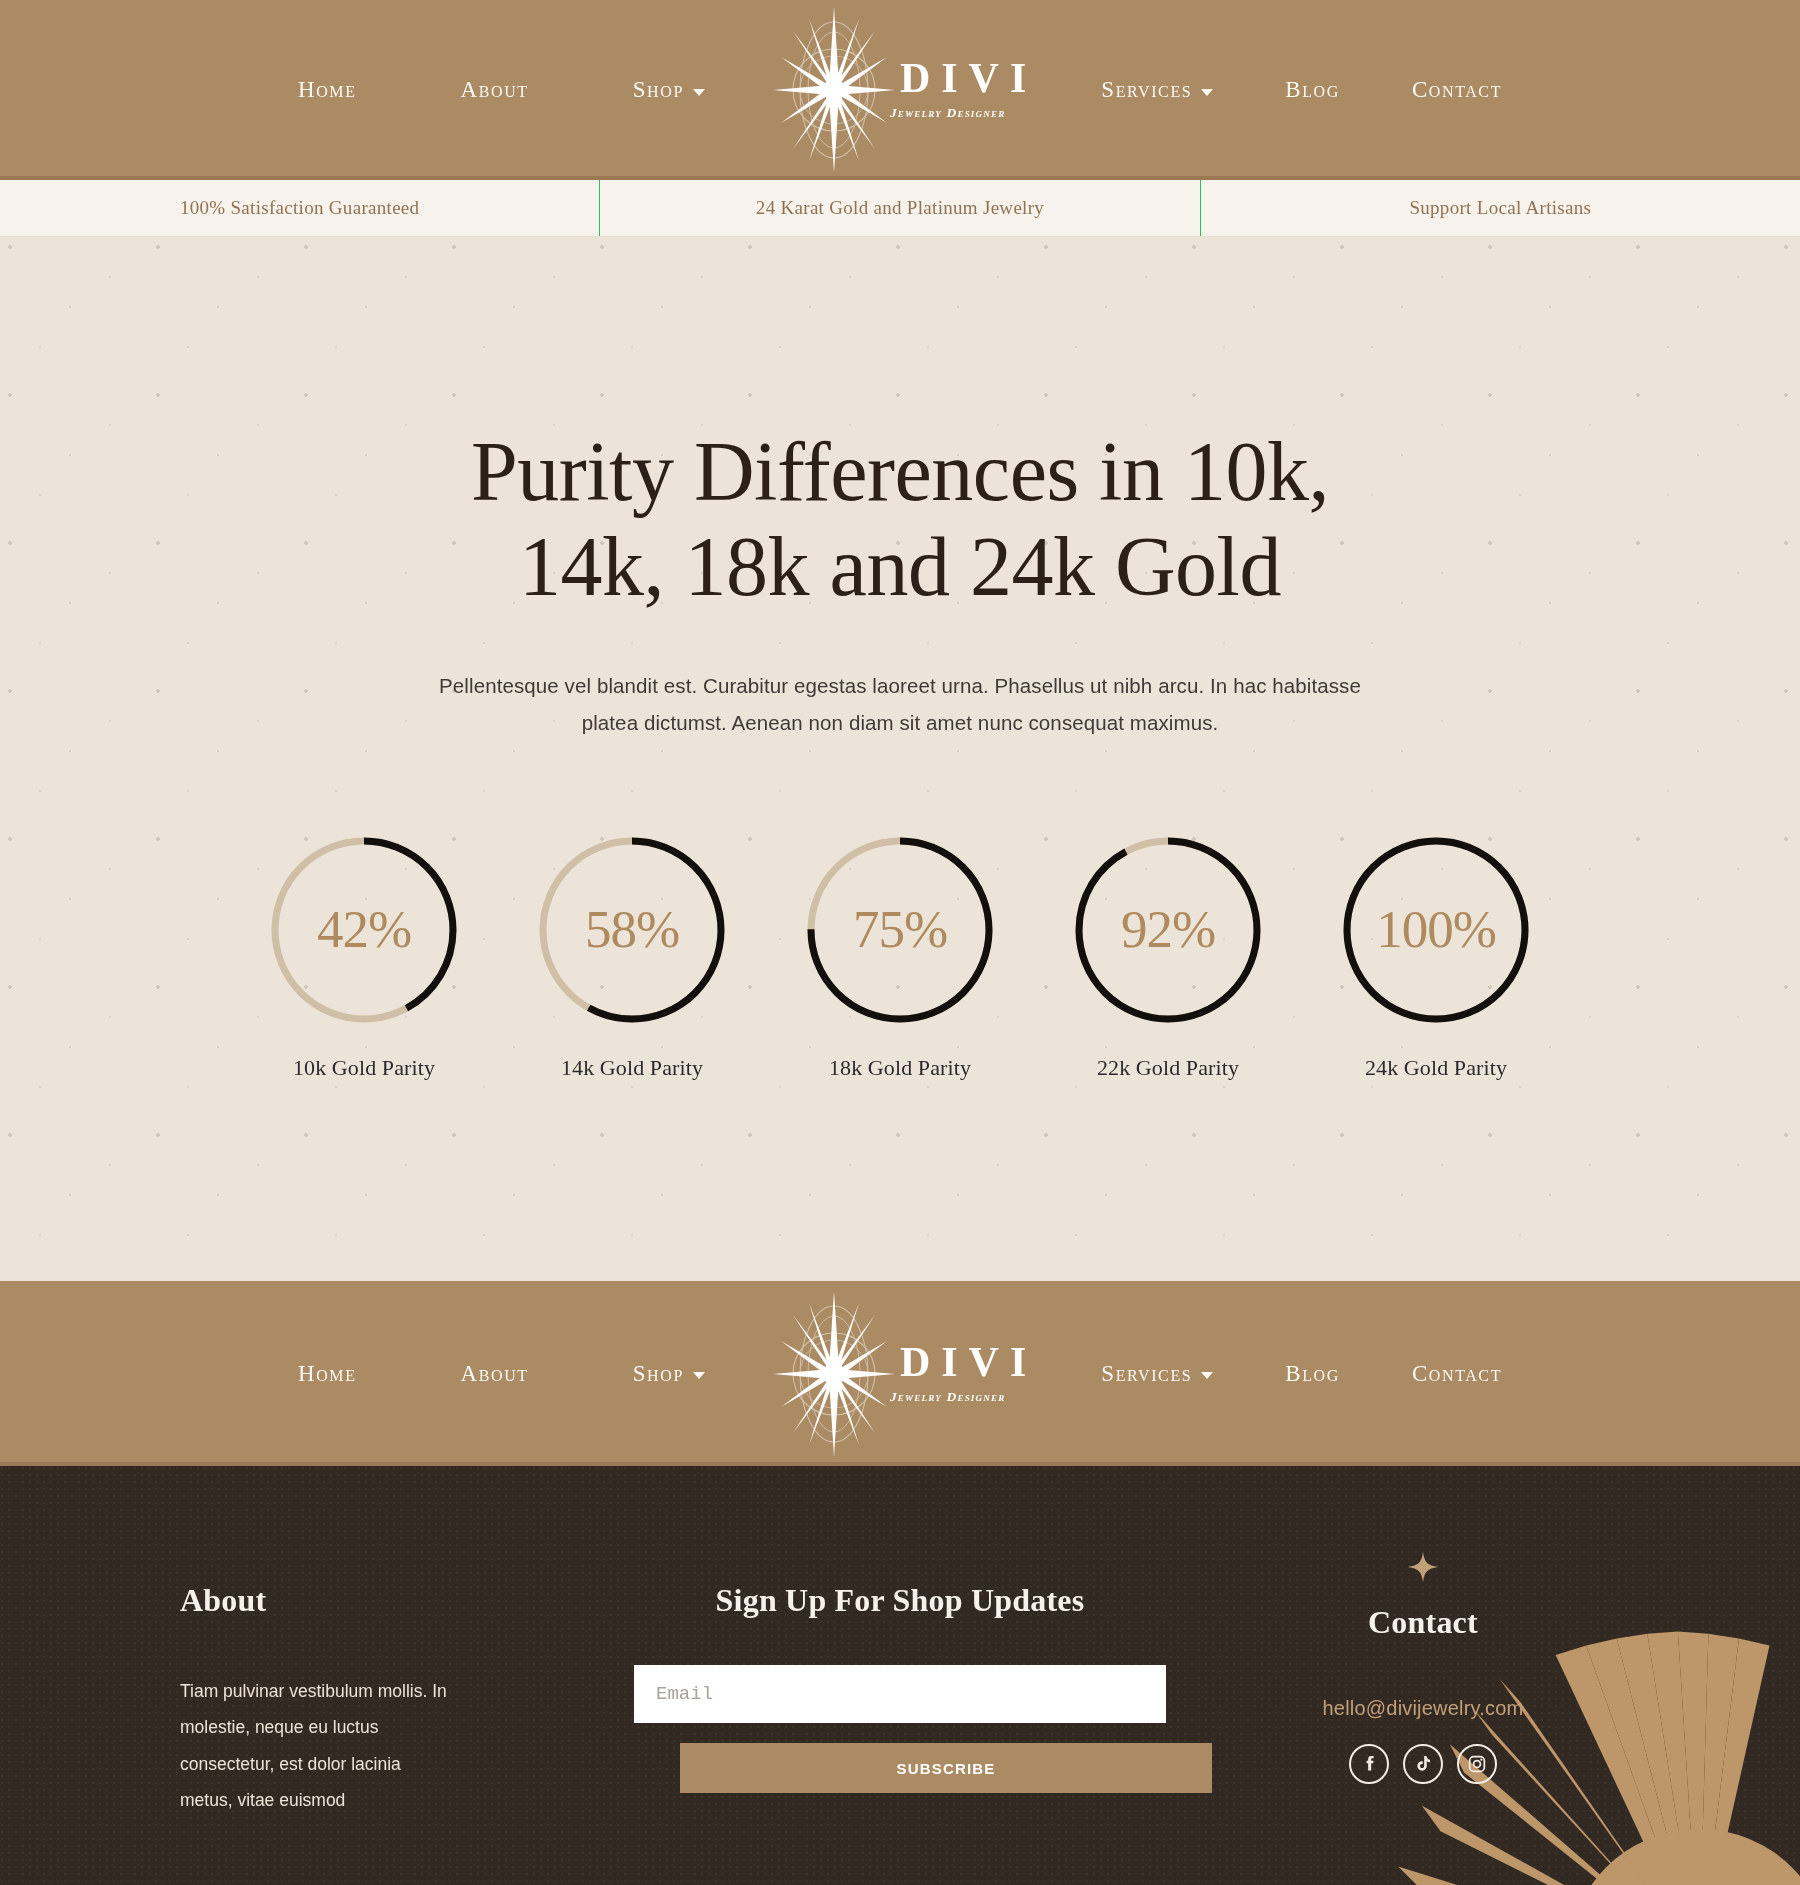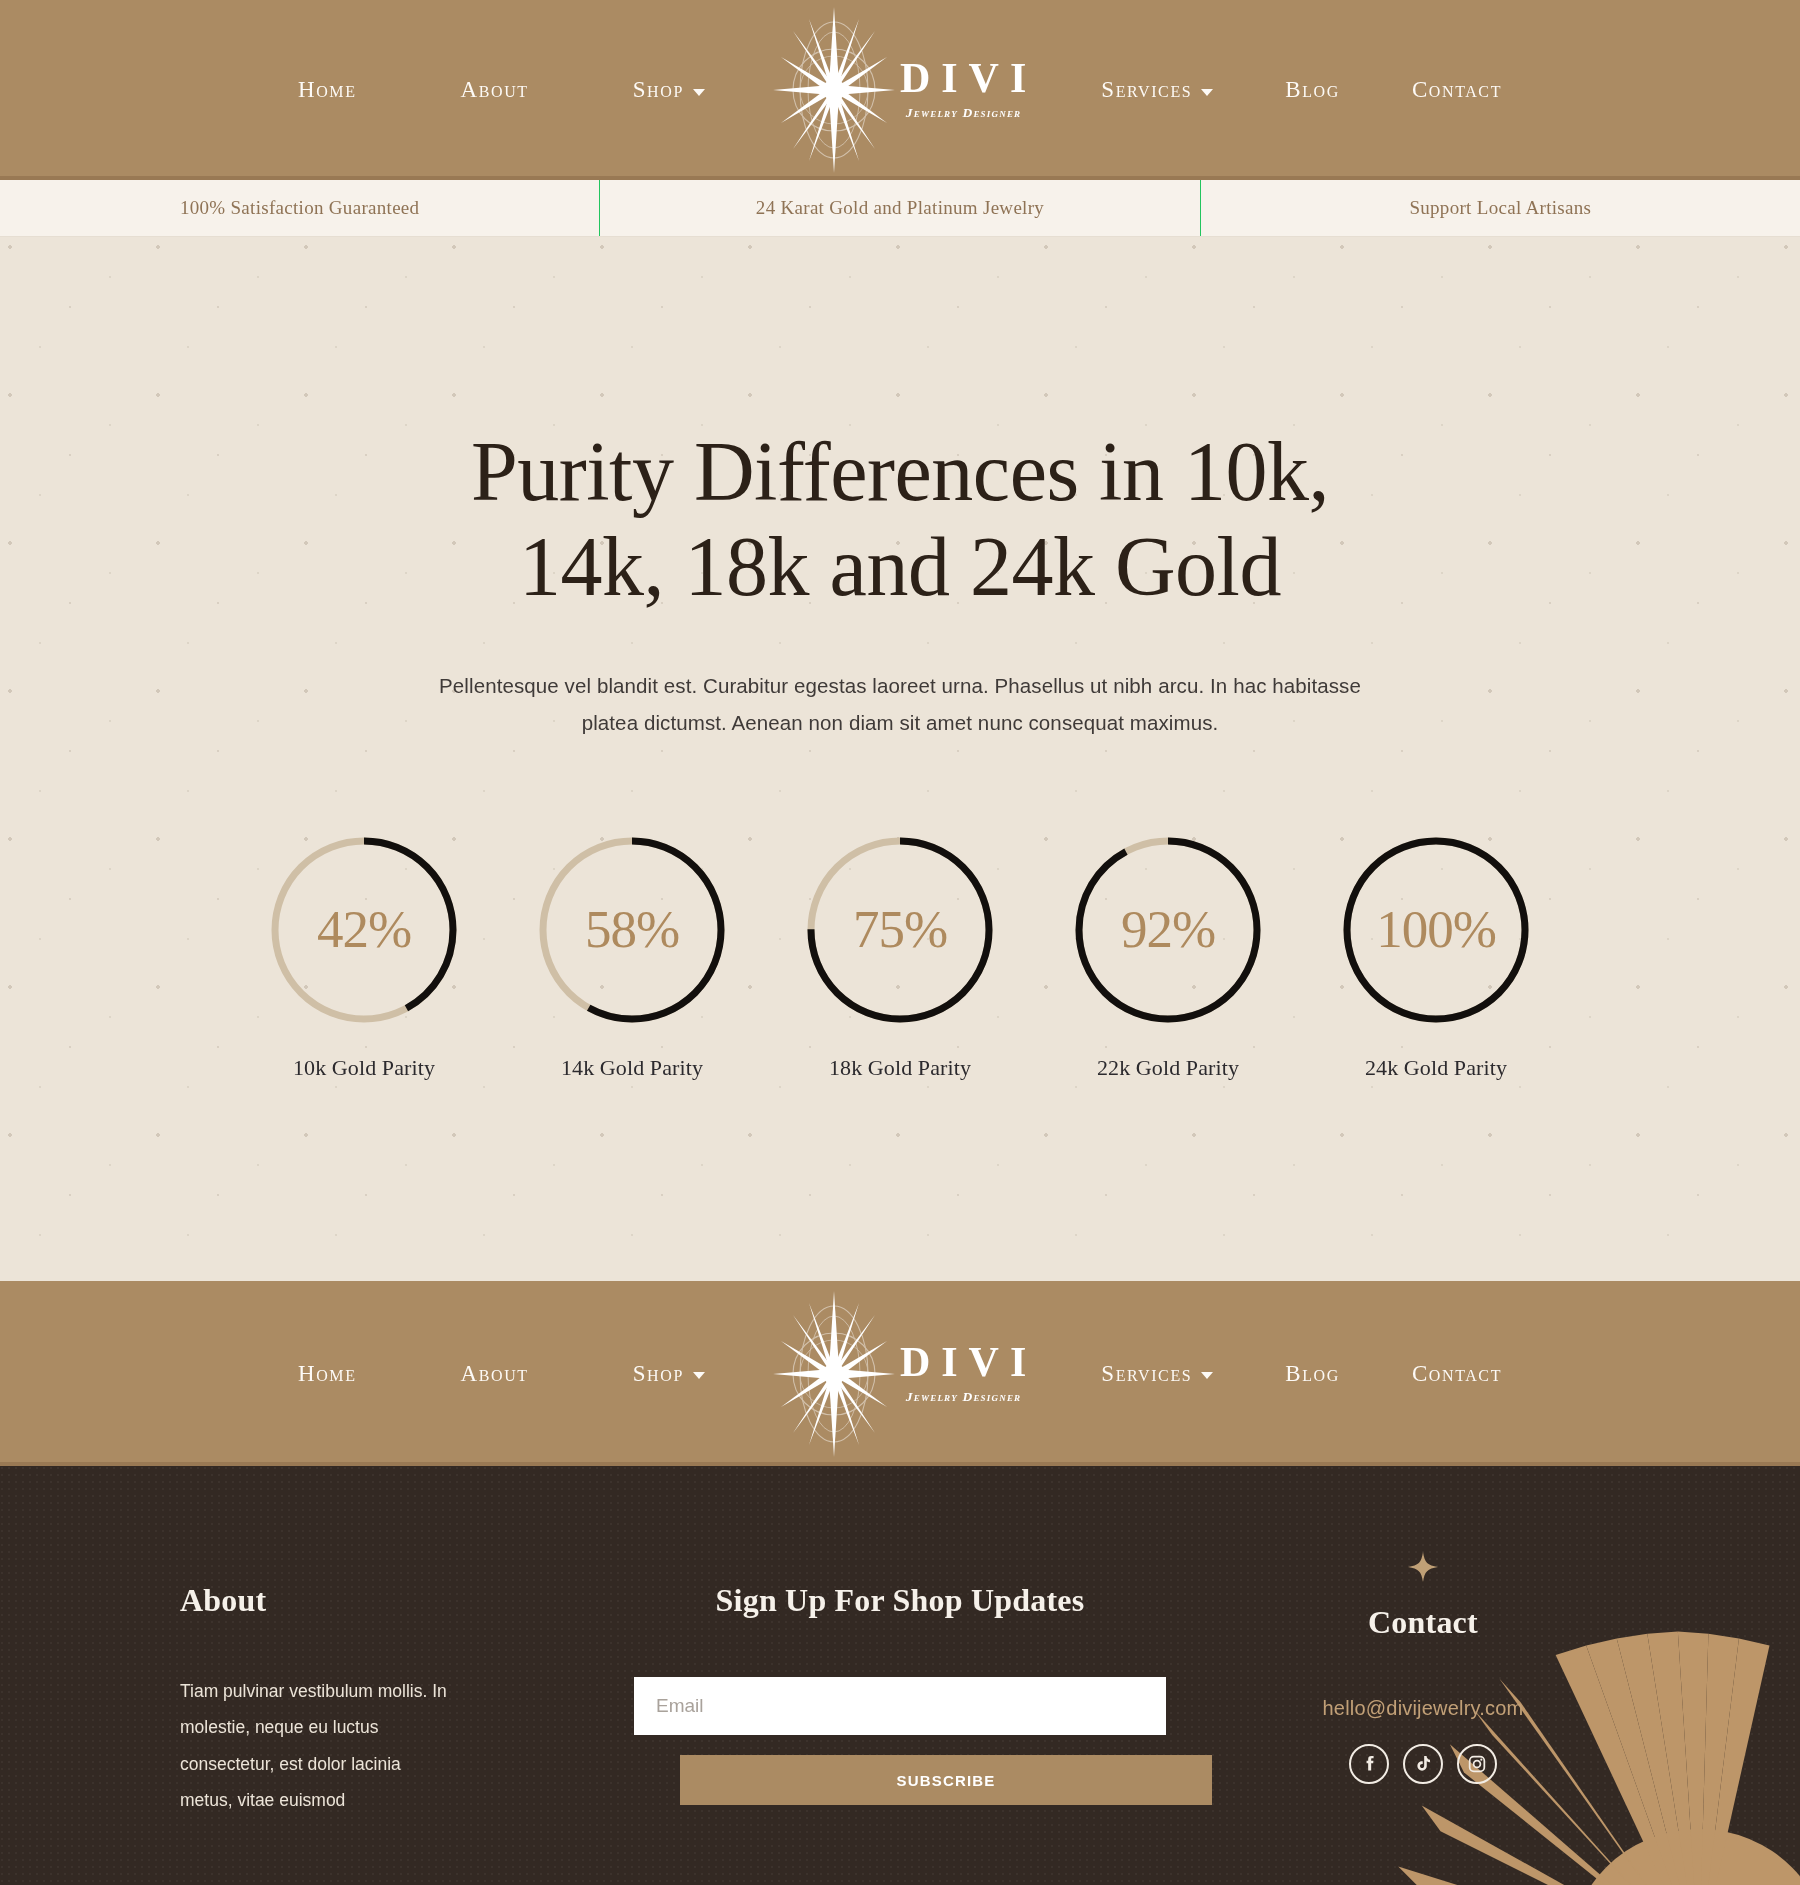--- a/index.html
+++ b/index.html
@@ -78,21 +78,21 @@
   .logo-mark {
     width: 130px; height: 170px;
     flex: 0 0 130px;
     position: relative;
     margin-right: -14px;
   }
   .logo-mark svg { display: block; width: 100%; height: 100%; }
   .logo-text {
     display: flex;
     flex-direction: column;
-    align-items: center;
+    align-items: flex-start;
     line-height: 1;
     padding-bottom: 4px;
   }
   .logo-name {
     font-family: "Liberation Serif", serif;
     font-size: 42px;
     font-weight: 700;
     letter-spacing: 11px;
     color: #fff;
     text-indent: 11px;
@@ -263,26 +263,26 @@
     font-size: 17.5px;
     line-height: 2.06;
     color: #ece4d8;
     max-width: 270px;
   }
 
   .email-input {
     display: block;
     width: 100%;
     height: 58px;
-    margin-top: 58px;
+    margin-top: 46px;
     background: #fff;
     border: none;
     outline: none;
     padding: 0 22px;
-    font-family: Liberation Sans, sans-serif;
+    font-family: Liberation Mono, monospace;
     font-size: 19px;
     color: #3b3b3b;
   }
   .email-input::placeholder { color: #a9a29b; }
 
   .subscribe-btn {
     display: block;
     width: 100%;
     height: 50px;
     margin-top: 20px;

